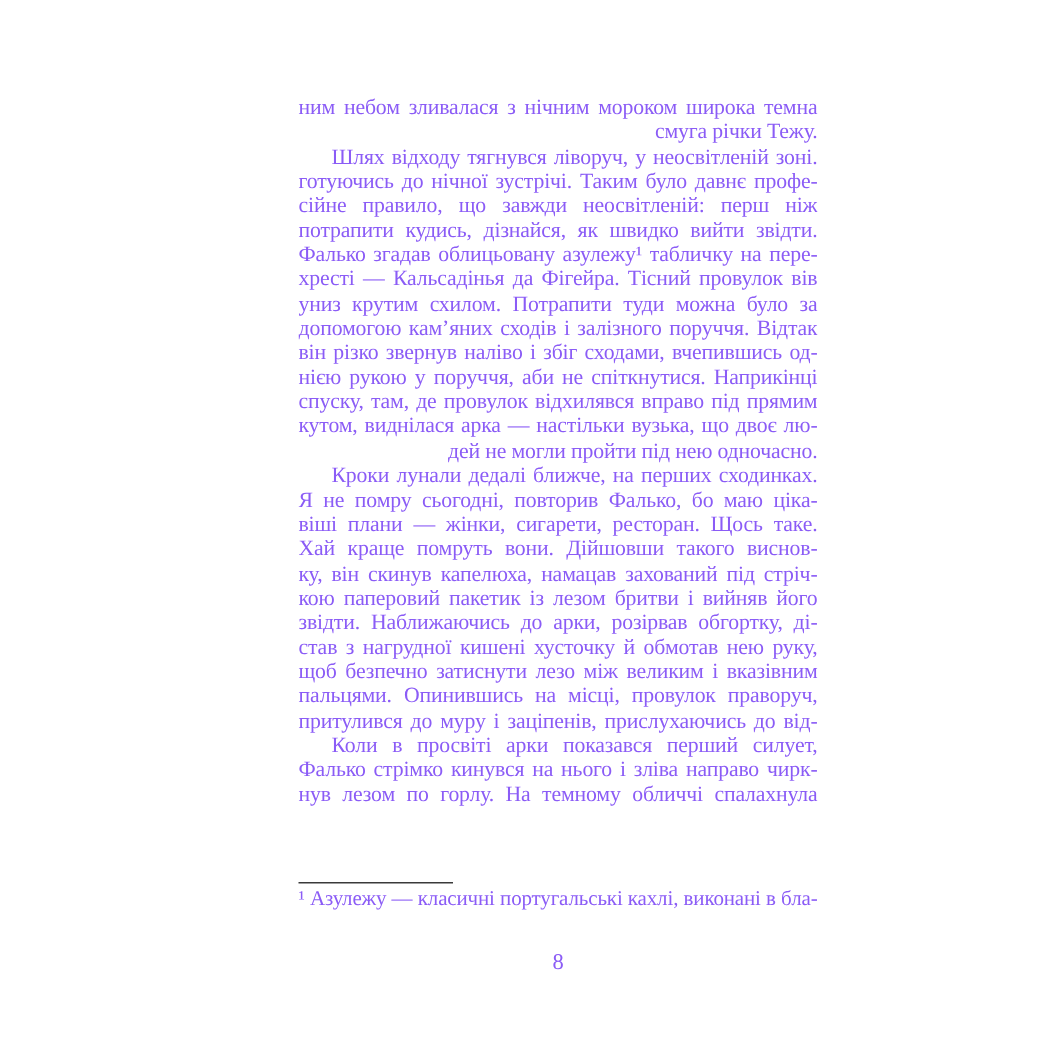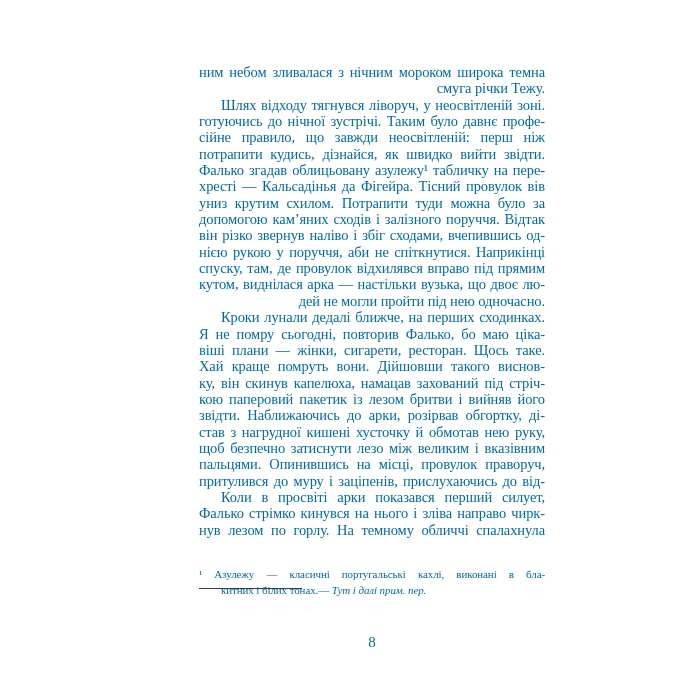--- a/index.html
+++ b/index.html
@@ -6,21 +6,21 @@
     margin: 0;
     padding: 0;
     background: #ffffff;
   }
   .book-page {
     position: relative;
     width: 700px;
     height: 700px;
     background: #ffffff;
     font-family: "Liberation Serif", "DejaVu Serif", serif;
-    color: #0369a1;
+    color: #8b5cf6;
     overflow: hidden;
   }
   .text-block {
     position: absolute;
     left: 199px;
     top: 64px;
     width: 346px;
   }
   .line {
     height: 16.35px;
@@ -40,23 +40,23 @@
     position: absolute;
     left: 199px;
     top: 588px;
     width: 103px;
     height: 1px;
     background: #3a3a3a;
   }
   .footnote {
     position: absolute;
     left: 199px;
-    top: 567px;
+    top: 592px;
     width: 346px;
-    font-size: 11px;
+    font-size: 14px;
     letter-spacing: -0.1px;
   }
   .fn-line {
     height: 15.6px;
     line-height: 15.6px;
     overflow: hidden;
   }
   .fn-line.j1 {
     text-align: justify;
     text-align-last: justify;
@@ -107,18 +107,17 @@
     <div class="line j">притулився до муру і заціпенів, прислухаючись до від-</div>
     <div class="line j ind">Коли в просвіті арки показався перший силует,</div>
     <div class="line j">Фалько стрімко кинувся на нього і зліва направо чирк-</div>
     <div class="line j">нув лезом по горлу. На темному обличчі спалахнула</div>
   </div>
 
   <div class="footnote-rule"></div>
 
   <div class="footnote">
     <div class="fn-line j1">¹ Азулежу — класичні португальські кахлі, виконані в бла-</div>
-    <div class="fn-line hang"><span>китних і білих тонах.— </span><span class="fn-italic">Тут і далі прим. пер.</span></div>
   </div>
 
   <div class="page-number">8</div>
 
 </div>
 
 </body></html>

